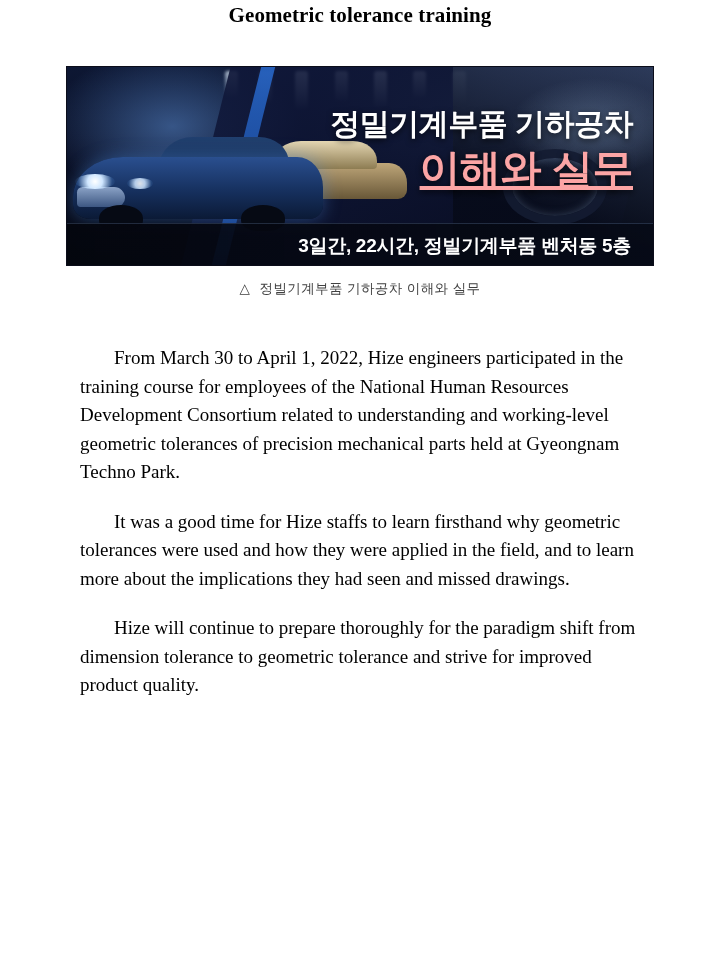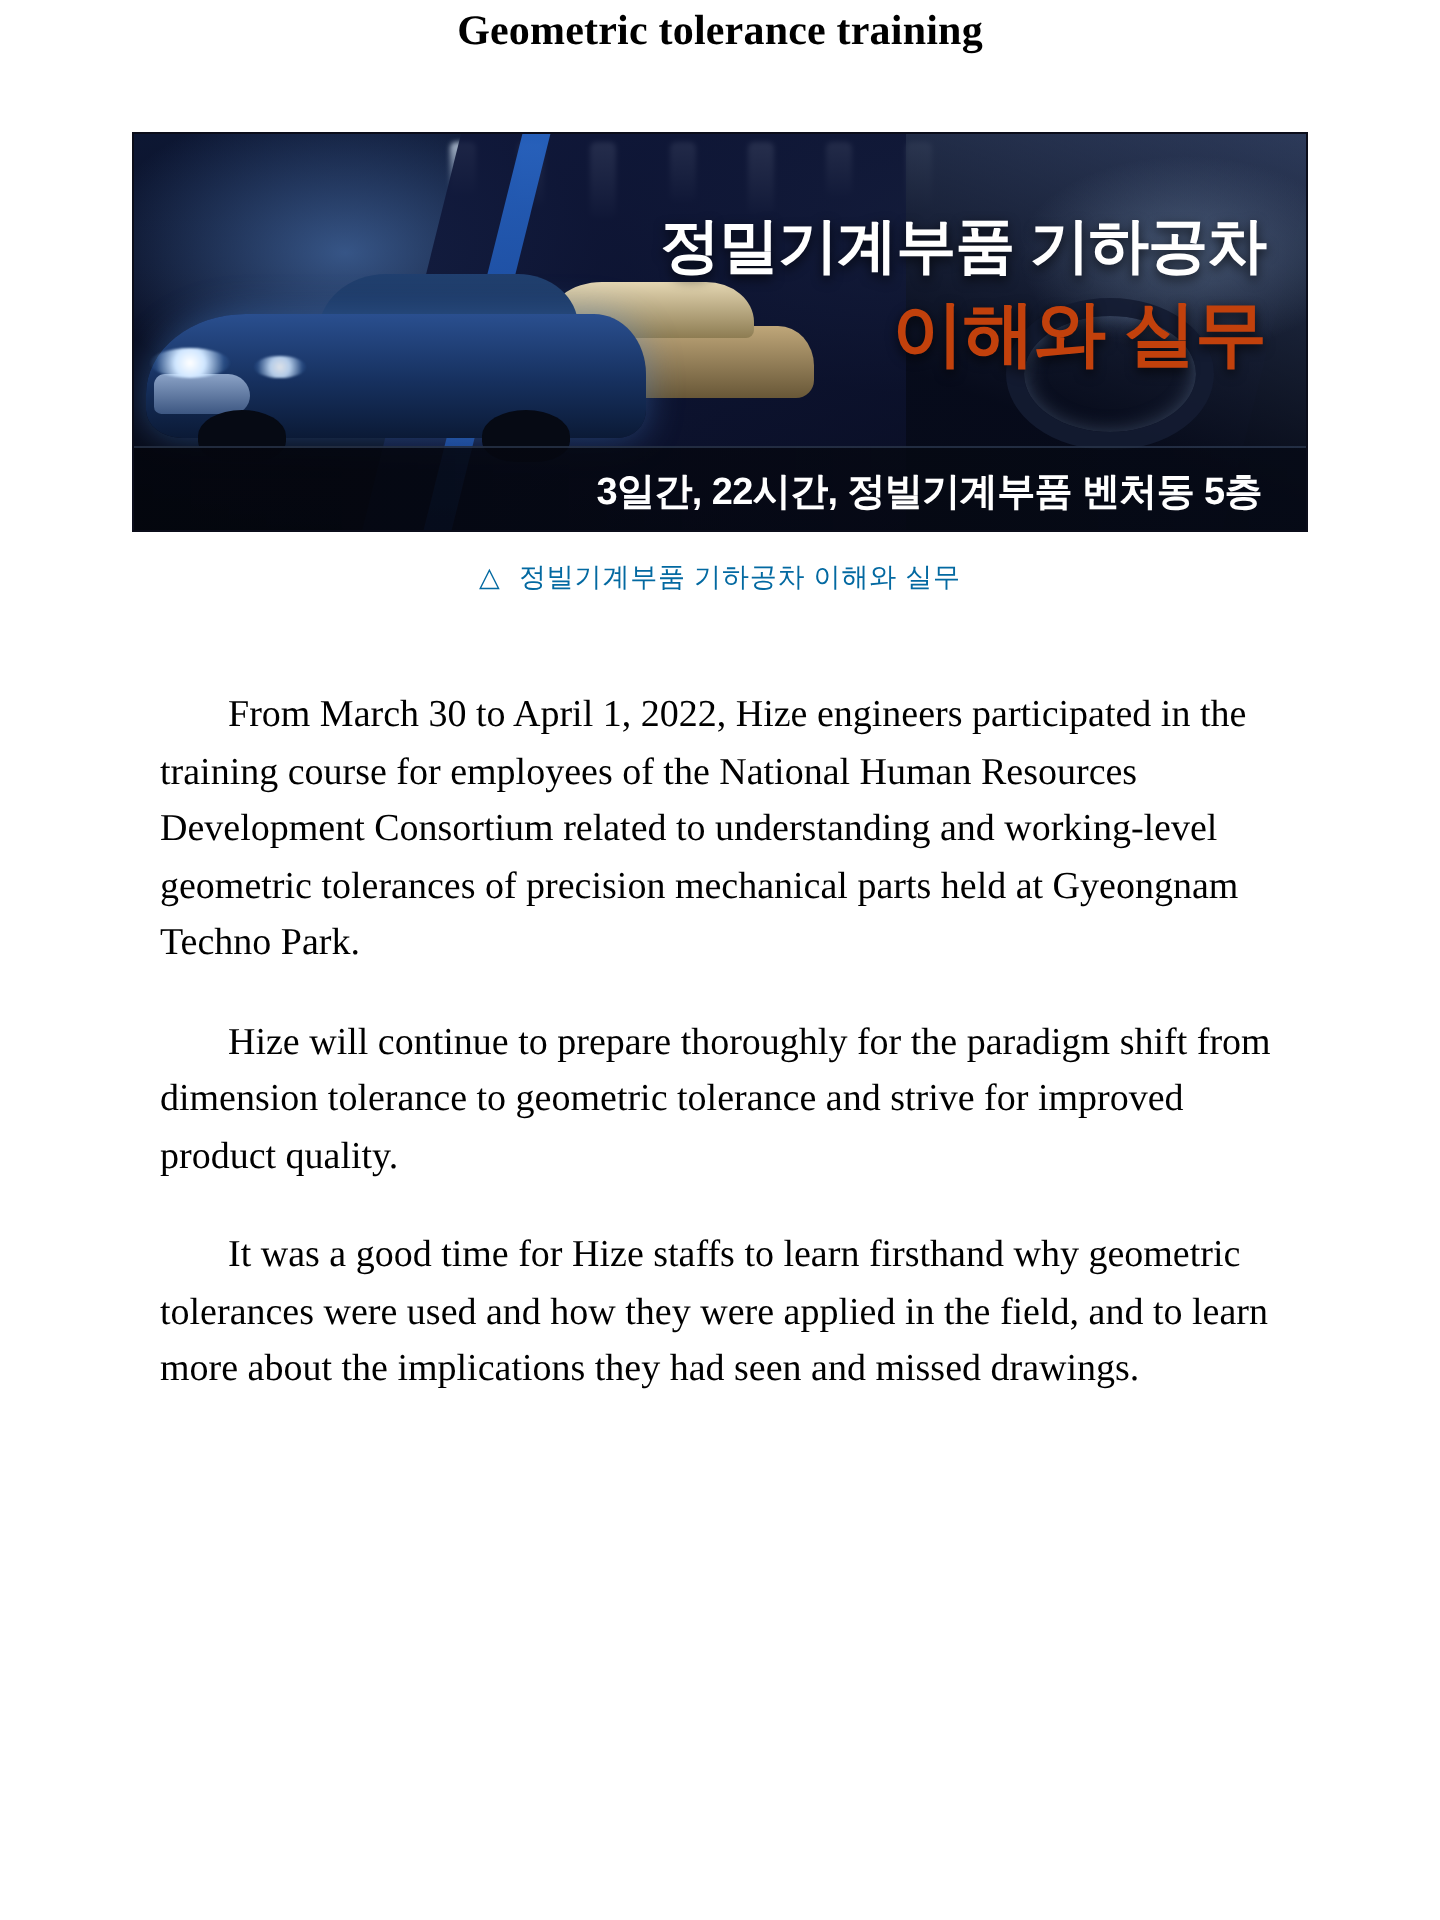--- a/index.html
+++ b/index.html
@@ -218,23 +218,24 @@
   }
   .bn-h1 {
     display: block;
     font-size: 30px;
     color: #ffffff;
     letter-spacing: -0.5px;
   }
   .bn-h2 {
     display: block;
     margin-top: 6px;
-    font-size: 36px;
-    color: #c2410c;
+    font-size: 41px;
+    color: #fca5a5;
     letter-spacing: -0.5px;
+    text-decoration: underline;
   }
   .bn-strip {
     position: absolute;
     left: 0;
     bottom: 0;
     width: 100%;
     height: 42px;
     background: linear-gradient(90deg, rgba(4,6,14,0.92), rgba(6,10,22,0.80));
     border-top: 1px solid rgba(120,150,200,0.25);
     box-sizing: border-box;
@@ -247,21 +248,21 @@
     font-weight: bold;
     font-size: 19px;
     color: #ffffff;
     letter-spacing: -0.3px;
   }
   .caption {
     margin: 14px 0 0 0;
     text-align: center;
     font-family: "Liberation Sans", sans-serif;
     font-size: 13.5px;
-    color: #0369a1;
+    color: #404040;
     letter-spacing: 0.4px;
   }
   .caption .tri { margin-right: 5px; }
 
   
   .body-copy {
     margin: 46px auto 0 auto;
     width: 560px;
   }
   .body-copy p {
@@ -329,17 +330,17 @@
     </div>
 
     <figcaption class="caption">
       <span class="tri">△</span>
       <span>정빌기계부품 기하공차 이해와 실무</span>
     </figcaption>
   </figure>
 
   <div class="body-copy">
     <p>From March 30 to April 1, 2022, Hize engineers participated in the training course for employees of the National Human Resources Development Consortium related to understanding and working-level geometric tolerances of precision mechanical parts held at Gyeongnam Techno Park.</p>
+    <p> It was a good time for Hize staffs to learn firsthand why geometric tolerances were used and how they were applied in the field, and to learn more about the implications they had seen and missed drawings.</p>
     <p>Hize will continue to prepare thoroughly for the paradigm shift from dimension tolerance to geometric tolerance and strive for improved product quality.</p>
-    <p> It was a good time for Hize staffs to learn firsthand why geometric tolerances were used and how they were applied in the field, and to learn more about the implications they had seen and missed drawings.</p>
   </div>
 
 </div>
 
 </body></html>

